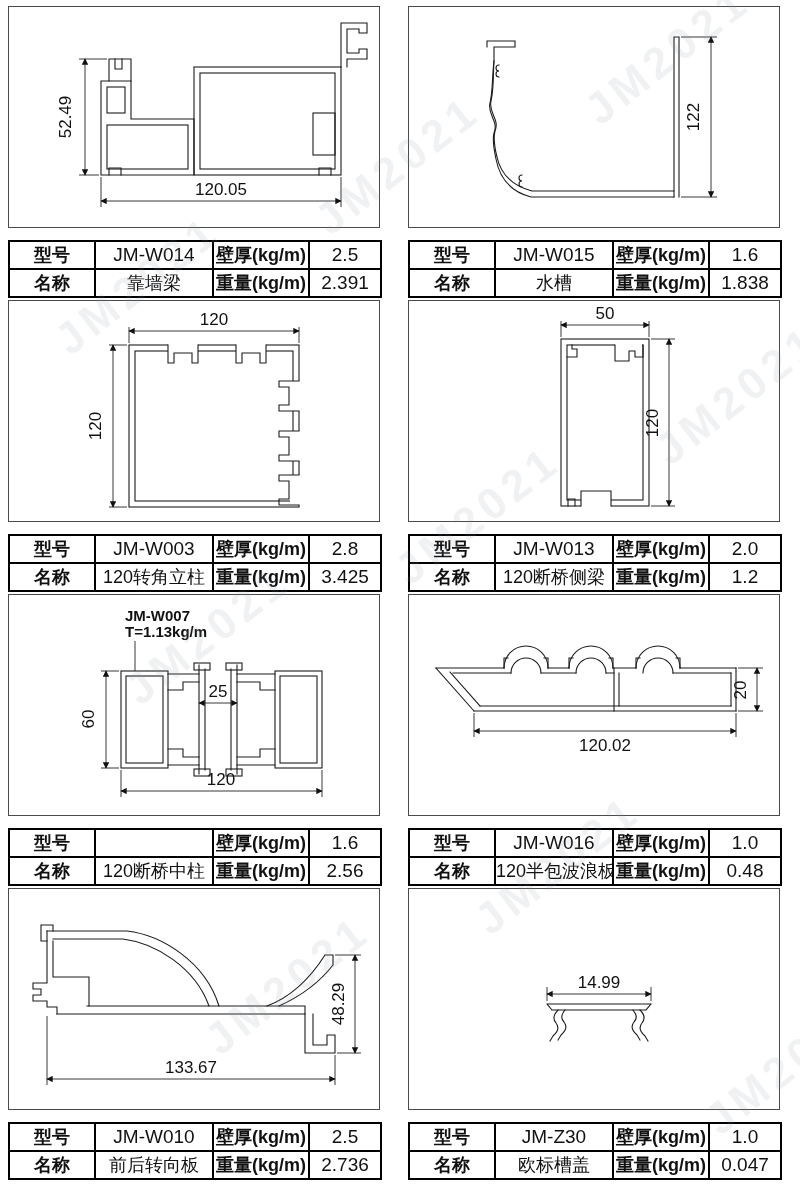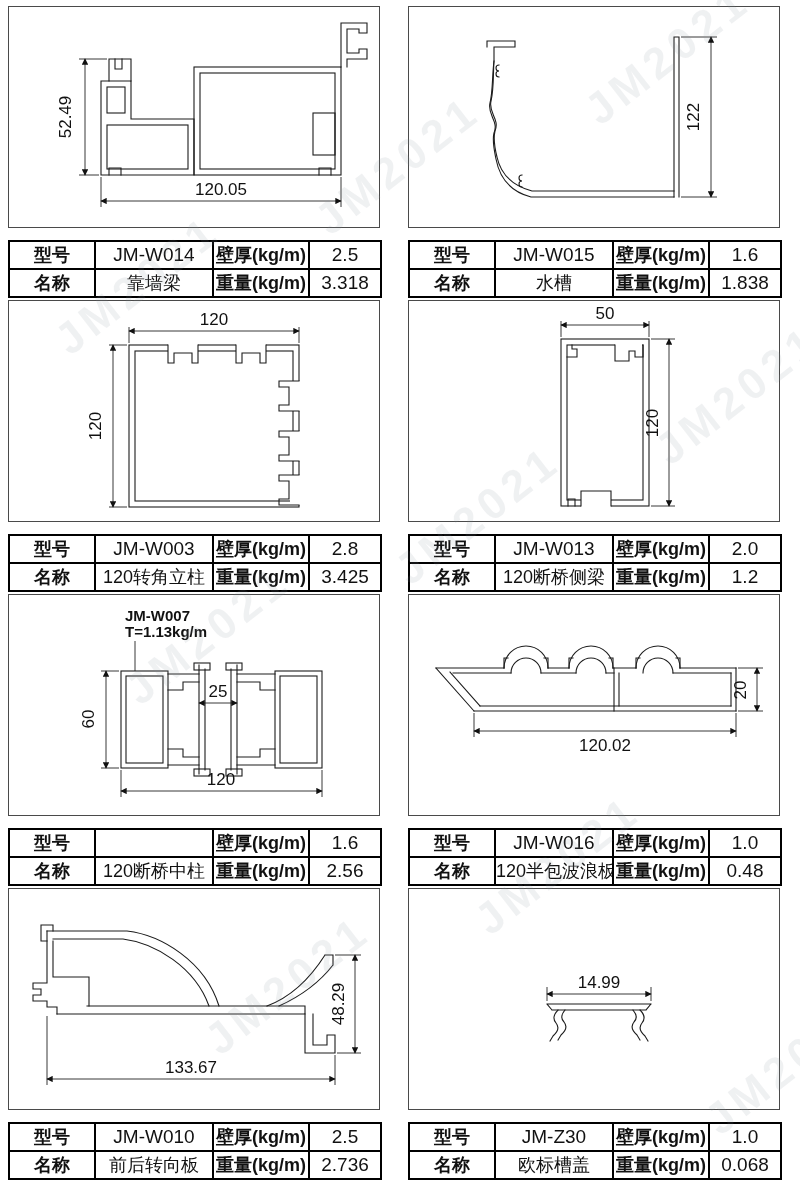--- a/index.html
+++ b/index.html
@@ -81,21 +81,21 @@
           <tr>
         <td class="lbl">型号</td>
         <td class="modelv">JM-W014</td>
         <td class="lbl">壁厚(kg/m)</td>
         <td class="numv">2.5</td>
       </tr>
       <tr>
         <td class="lbl">名称</td>
         <td class="namev">靠墙梁</td>
         <td class="lbl">重量(kg/m)</td>
-        <td class="numv">3.318</td>
+        <td class="numv">2.391</td>
       </tr>
     </tbody>
       </table>
   </div>
 
   <div class="panel">
     <div class="draw">
       <svg width="370" height="220" viewBox="0 0 370 220">
         <path class="profile" d="M78,40 V34 H106 V40 H85 V54 C83,70 84,84 81,96 C78,108 90,114 85,126 C83,134 85,142 87,152 C90,168 99,184 122,190 H265"></path>
         <path class="profile" d="M85,54 C84,68 85,82 82,94 C79,106 91,112 86,124 C84,132 86,142 88,150 C91,164 101,178 123,184 H265"></path>
@@ -390,21 +390,21 @@
           <tr>
         <td class="lbl">型号</td>
         <td class="modelv">JM-Z30</td>
         <td class="lbl">壁厚(kg/m)</td>
         <td class="numv">1.0</td>
       </tr>
       <tr>
         <td class="lbl">名称</td>
         <td class="namev">欧标槽盖</td>
         <td class="lbl">重量(kg/m)</td>
-        <td class="numv">0.068</td>
+        <td class="numv">0.047</td>
       </tr>
     </tbody>
       </table>
   </div>
 
 </div>
 
 <div class="wm-layer">
   <span class="wm" style="left:40px;top:260px;">JM2021</span>
   <span class="wm" style="left:300px;top:140px;">JM2021</span>

